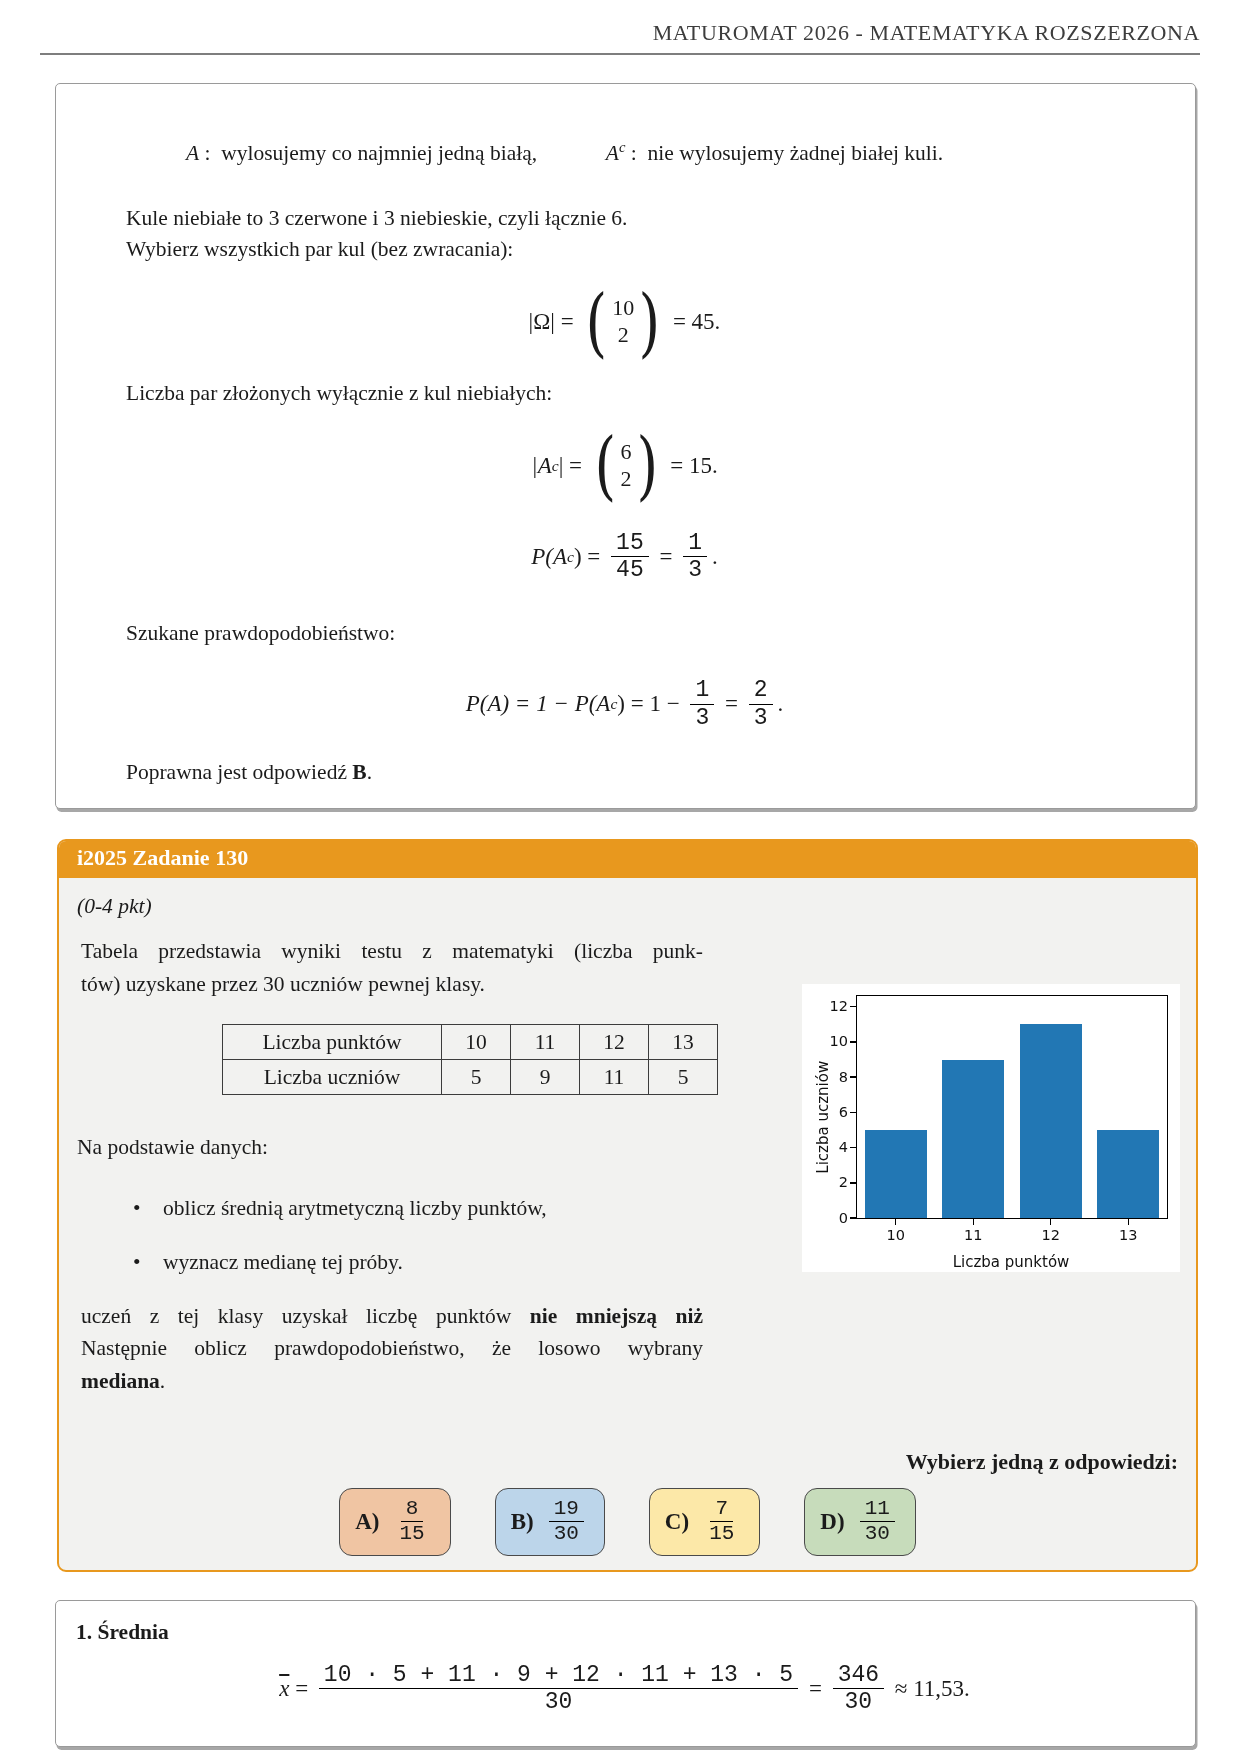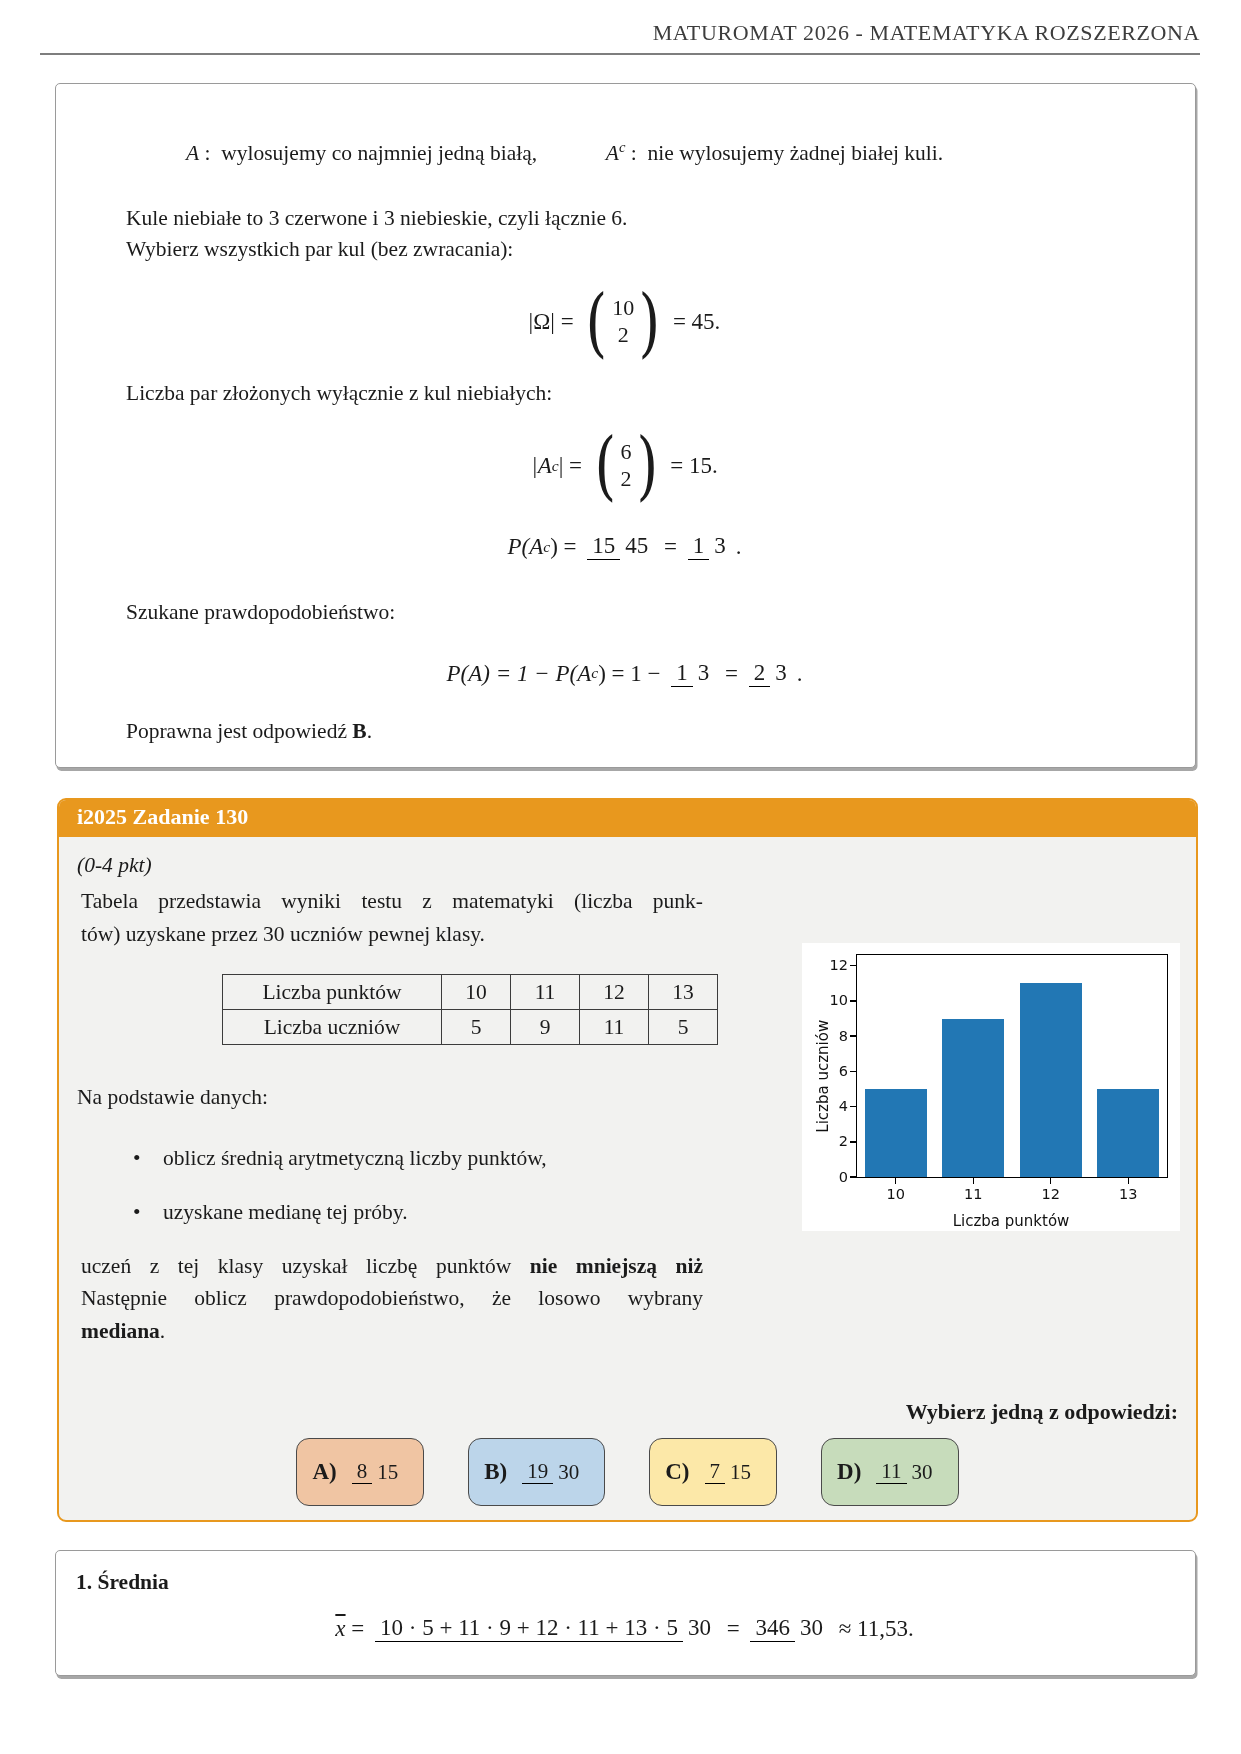--- a/index.html
+++ b/index.html
@@ -23,40 +23,40 @@
   .sol-p{margin:0;}
   .sol-indent{margin-left:50px;font-family:Liberation Serif, serif;}
   .event-line{margin:38px 0 0 110px;}
   .event-gap{display:inline-block;width:58px;}
   .math-var{font-style:italic;}
   .sup-c{font-style:italic;font-size:0.68em;vertical-align:super;line-height:0;}
   .formula{display:flex;align-items:center;justify-content:center;
     font-size:23px;margin:26px 0;}
   .formula .eqtext{white-space:pre;}
   
-  .frac{display:inline-flex;align-items:center;
-    vertical-align:middle;margin:0 5px;line-height:1.15;}
+  .frac{display:inline-flex;flex-direction:column;align-items:center;
+    vertical-align:middle;margin:0 5px;line-height:1.15;font-family:Liberation Mono, monospace;}
   .frac .num{padding:0 5px;border-bottom:1.5px solid #000;}
   .frac .den{padding:0 5px;}
   
   .binom{display:inline-flex;align-items:center;margin:0 3px;}
   .binom .paren{font-family:"DejaVu Serif",serif;font-size:74px;font-weight:200;
     line-height:0.82;transform:scaleX(0.75);}
   .binom .stack{display:inline-flex;flex-direction:column;align-items:center;
     line-height:1.2;padding:0 1px;font-size:22px;}
   .bold{font-weight:bold;}
 
   
   .task-box{margin:30px 43px 0 57px;border:2.5px solid var(--accent,#E8981E);
     border-radius:9px;overflow:hidden;background:#F2F2F0;}
   .task-header{background:var(--accent,#E8981E);color:#ffffff;font-weight:bold;
     font-size:22px;padding:4px 18px 7px;}
   .task-body{position:relative;padding:12px 18px 14px;font-size:21.5px;line-height:1.5;}
   .points-line{font-style:italic;margin:0;}
-  .task-intro{margin:4px 0 0 4px;width:622px;}
+  .task-intro{margin:13px 0 0 4px;width:622px;}
   .jline{display:block;text-align:justify;text-align-last:justify;}
   .jline-last{display:block;text-align:left;}
   .score-table{border-collapse:collapse;margin:24px 0 0 145px;font-size:21.5px;}
   .score-table td{border:1.6px solid #3c3c3c;text-align:center;padding:1px 10px;}
   .score-table td.cat{width:198px;}
   .score-table td.val{width:48px;}
   .based-line{margin:36px 0 0 0;}
   .bullets{margin:28px 0 0 0;}
   .bullet-item{display:flex;margin:0 0 22px 56px;}
   .bullet-dot{width:30px;}
@@ -243,21 +243,21 @@
 
     <p class="based-line">Na podstawie danych:</p>
 
     <div class="bullets">
       <div class="bullet-item">
         <span class="bullet-dot">•</span>
         <span>oblicz średnią arytmetyczną liczby punktów,</span>
       </div>
       <div class="bullet-item">
         <span class="bullet-dot">•</span>
-        <span>uzyskane medianę tej próby.</span>
+        <span>wyznacz medianę tej próby.</span>
       </div>
     </div>
 
     <p class="next-para">
       <span class="jline"><span>uczeń z tej klasy uzyskał liczbę punktów </span><span class="bold">nie mniejszą niż</span></span>
       <span class="jline">Następnie oblicz prawdopodobieństwo, że losowo wybrany</span>
       <span class="jline-last"><span class="bold">mediana</span><span>.</span></span>
     </p>
 
     <div class="choose-heading">Wybierz jedną z odpowiedzi:</div>

